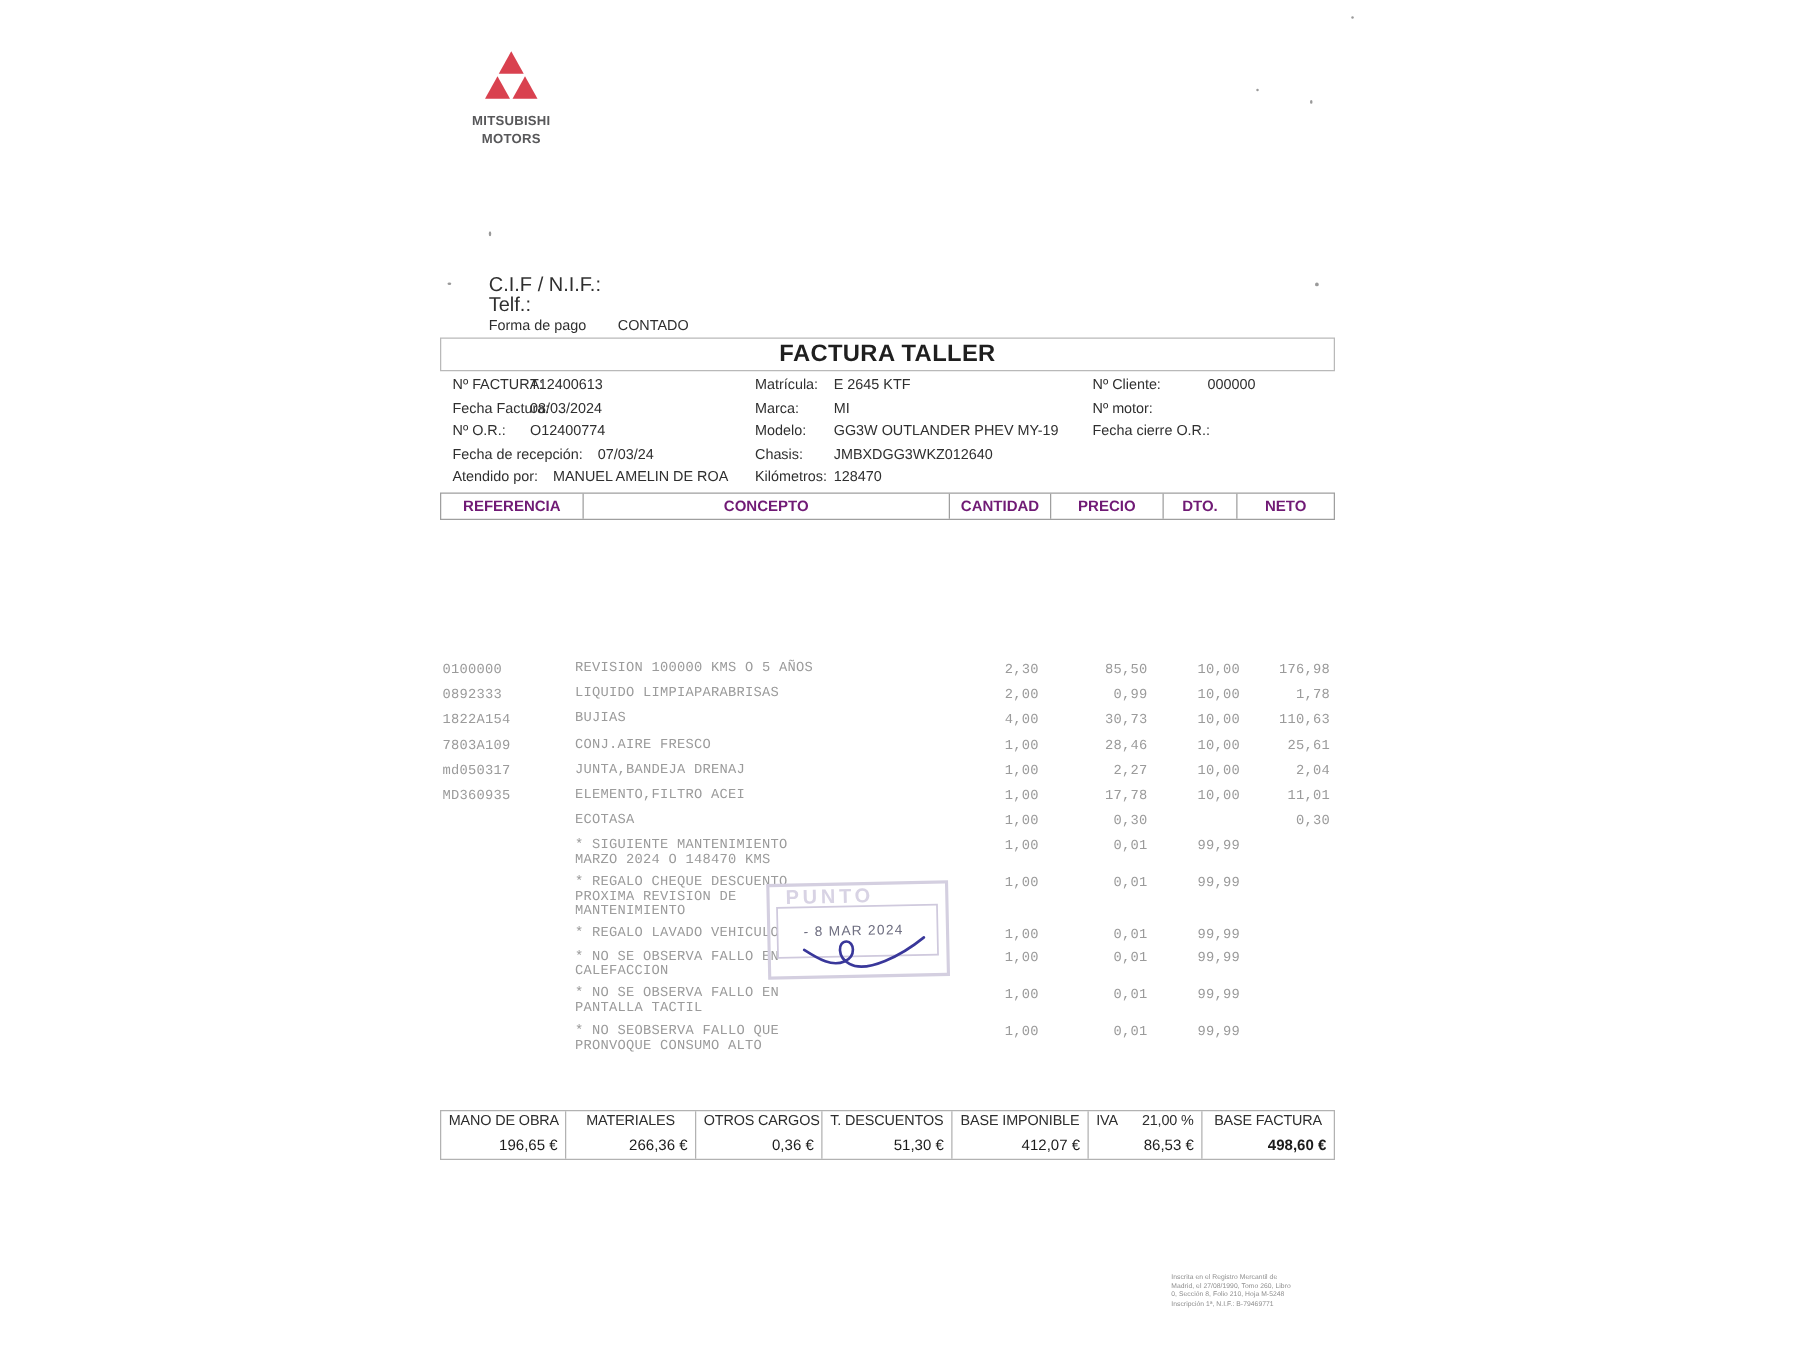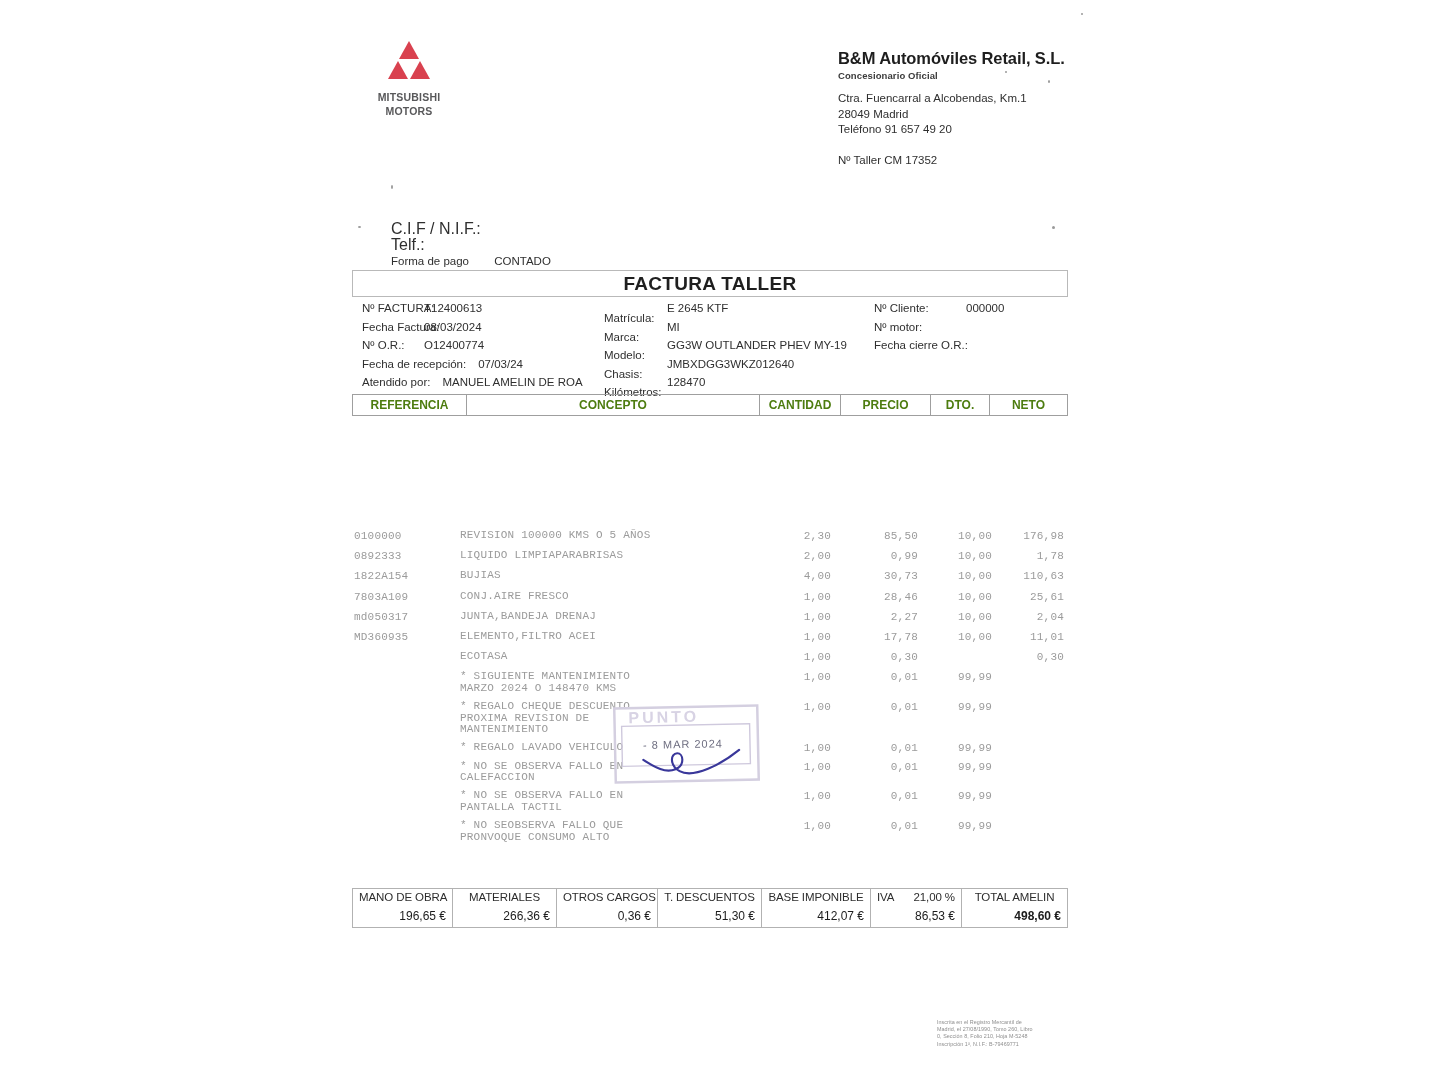--- a/index.html
+++ b/index.html
@@ -140,36 +140,36 @@
     display: flex;
   }
   .meta-cell.c1 { width: 242px; }
   .meta-cell.c2 { width: 270px; }
   .meta-cell.c3 { width: 194px; }
   .meta-lbl { white-space: nowrap; }
   .meta-val { white-space: nowrap; }
 
   .c1 .meta-lbl { width: 62px; }
   .c1.wide .meta-lbl { width: auto; margin-right: 12px; }
-  .c2 .meta-lbl { width: 63px; margin-top: 10px; }
+  .c2 .meta-lbl { width: 63px; }
   .c3 .meta-lbl { width: 92px; }
 
   
   .tbl-head {
     position: absolute;
     left: 352px;
     top: 394px;
     width: 716px;
     height: 22px;
     border: 1px solid #9f9f9f;
     box-sizing: border-box;
     display: flex;
     font-size: 12px;
     font-weight: bold;
-    color: #4d7c0f;
+    color: #701a75;
   }
   .tbl-head > div {
     display: flex;
     align-items: center;
     justify-content: center;
     box-sizing: border-box;
     border-right: 1px solid #9f9f9f;
     height: 100%;
   }
   .tbl-head > div:last-child { border-right: none; }
@@ -312,30 +312,20 @@
   <div class="logo-block">
     <svg class="logo-mark" viewBox="0 0 56 52">
       <polygon points="28,3 38,21 18,21" fill="#d9414f"></polygon>
       <polygon points="17,23 27,41 7,41" fill="#d9414f"></polygon>
       <polygon points="39,23 49,41 29,41" fill="#d9414f"></polygon>
     </svg>
     <div class="logo-text">MITSUBISHI</div>
     <div class="logo-text">MOTORS</div>
   </div>
 
-  <div class="company-block">
-    <div class="company-name">B&amp;M Automóviles Retail, S.L.</div>
-    <div class="company-sub">Concesionario Oficial</div>
-    <div class="company-addr">
-      <div>Ctra. Fuencarral a Alcobendas, Km.1</div>
-      <div>28049 Madrid</div>
-      <div>Teléfono 91 657 49 20</div>
-    </div>
-    <div class="company-taller">Nº Taller CM 17352</div>
-  </div>
 
   <div class="speck" style="left:1081px;top:13px;width:2px;height:2px;"></div>
   <div class="speck" style="left:1048px;top:80px;width:2px;height:3px;"></div>
   <div class="speck" style="left:1005px;top:71px;width:2px;height:2px;"></div>
   <div class="speck" style="left:391px;top:185px;width:2px;height:4px;"></div>
   <div class="speck" style="left:1052px;top:226px;width:3px;height:3px;"></div>
   <div class="speck" style="left:358px;top:226px;width:3px;height:2px;"></div>
 
   <div class="cust-block">
     <div>C.I.F / N.I.F.:</div>
@@ -574,21 +564,21 @@
       <div class="tot-val">412,07 €</div>
     </div>
     <div class="tot-cell tc-iva">
       <div class="tot-lbl iva-lbl-row">
         <span>IVA</span>
         <span>21,00 %</span>
       </div>
       <div class="tot-val">86,53 €</div>
     </div>
     <div class="tot-cell tc-total">
-      <div class="tot-lbl">TOTAL AMELIN</div>
+      <div class="tot-lbl">BASE FACTURA</div>
       <div class="tot-val bold">498,60 €</div>
     </div>
   </div>
 
   <div class="legal">
     <div>Inscrita en el Registro Mercantil de</div>
     <div>Madrid, el 27/08/1990, Tomo 260, Libro</div>
     <div>0, Sección 8, Folio 210, Hoja M-5248</div>
     <div>Inscripción 1ª, N.I.F.: B-79469771</div>
   </div>

